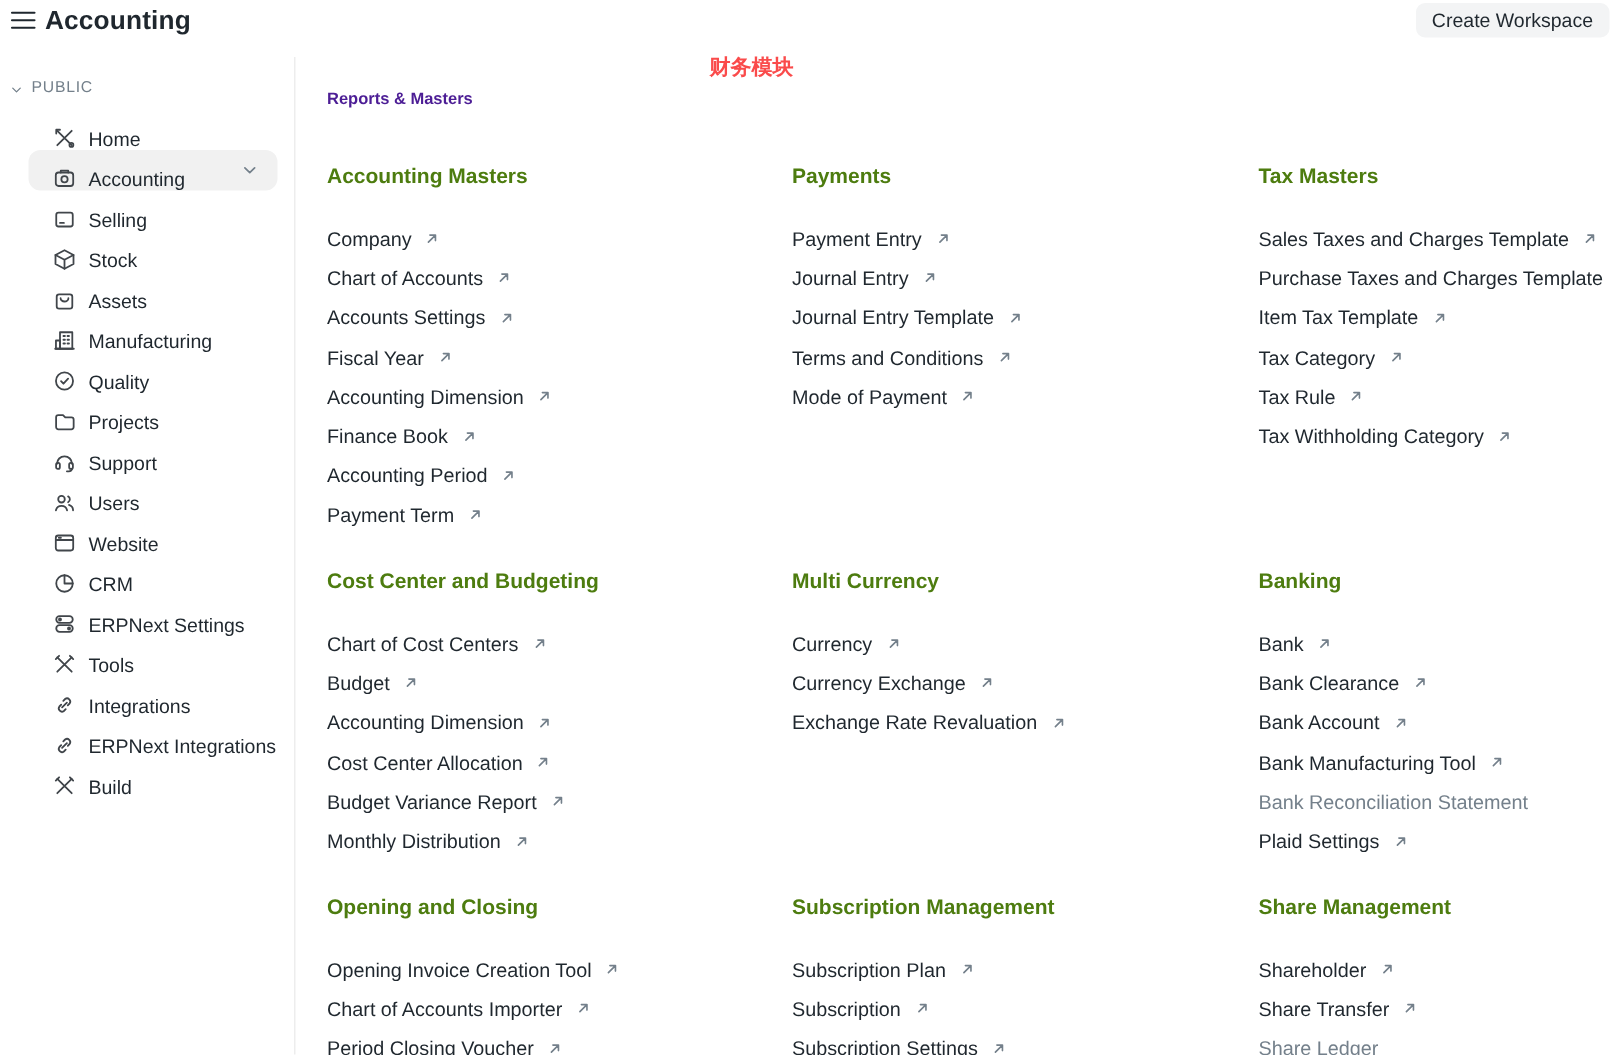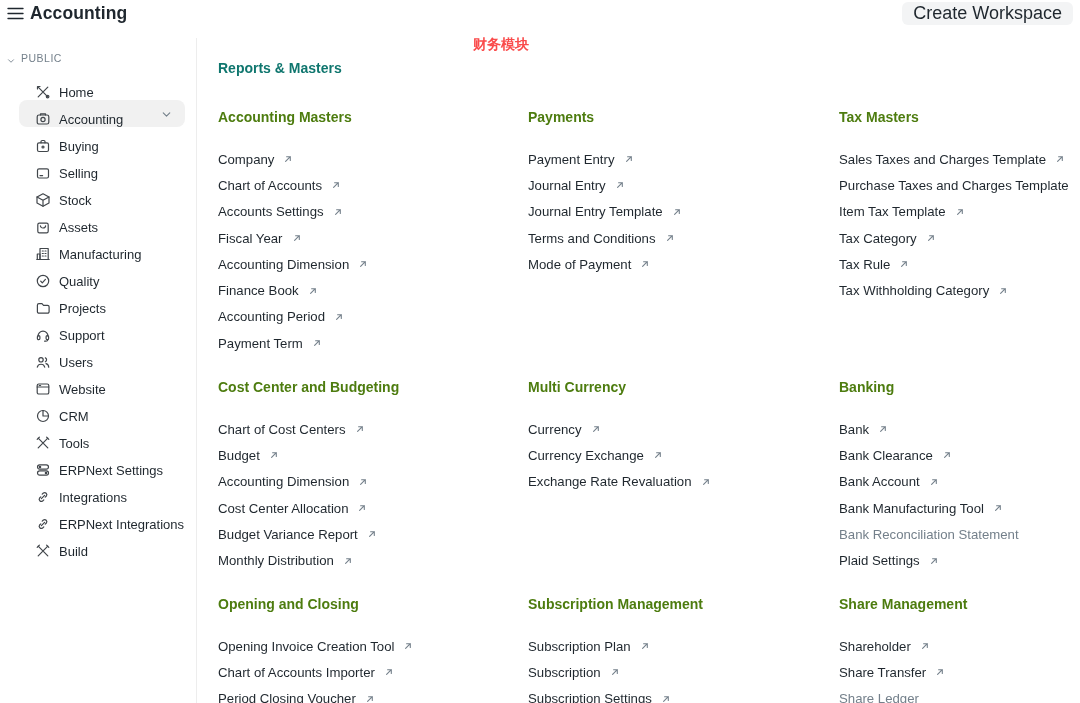--- a/index.html
+++ b/index.html
@@ -5,21 +5,21 @@
   * { margin:0; padding:0; box-sizing:border-box; }
   html,body { width:1080px; height:703px; overflow:hidden; background:#ffffff;
               font-family:"Liberation Sans","DejaVu Sans",sans-serif; color:#1f272e; }
 
   
   .topbar { position:absolute; left:0; top:0; width:1080px; height:30px; background:#fff; }
   .hamburger { position:absolute; left:6px; top:6px; width:18px; height:18px; cursor:pointer;
                display:flex; align-items:center; justify-content:center; background:none; border:none; }
   .app-title { position:absolute; left:30px; top:3px; font-size:17.5px; font-weight:700; letter-spacing:.1px; }
   .create-ws-btn { position:absolute; right:7px; top:2px; height:23px; padding:0 11px;
-                   background:#f3f4f5; border:none; border-radius:6px; font-size:18px;
+                   background:#f3f4f5; border:none; border-radius:6px; font-size:13px;
                    color:#1f272e; font-family:inherit; line-height:23px; cursor:pointer; white-space:nowrap; }
 
   
   .sidebar { position:absolute; left:0; top:52px; width:196px; }
   .section-head { display:flex; gap:5px; height:16px; padding-left:6px;
                   color:#74808b; cursor:pointer; }
   .section-head .lbl { font-size:10.5px; font-weight:500; letter-spacing:.5px; }
   .sb-list { margin-top:5px; }
   .sb-item { position:relative; display:flex; align-items:flex-end; height:27px; width:166px;
              padding-left:16px; border-radius:8px; cursor:pointer;margin-left:19px; }
@@ -27,21 +27,21 @@
   .sb-item .icn { width:16px; height:16px; display:flex; align-items:center; justify-content:center; }
   .sb-item .lbl { margin-left:8px; font-size:13px; color:#1f272e; white-space:nowrap; }
   .sb-item .chev { position:absolute; right:12px; top:7px; width:13px; height:13px; }
   .icn svg { stroke:#41464b; fill:none; stroke-width:1.2; stroke-linecap:round; stroke-linejoin:round; }
   .chev svg, .section-head svg { stroke:#74808b; fill:none; stroke-width:1.4; stroke-linecap:round; stroke-linejoin:round; }
 
   .vdivider { position:absolute; left:196px; top:38px; width:1px; height:665px; background:#ededed; }
 
   
   .annotation { position:absolute; left:473px; top:36px; font-size:14px; font-weight:700; color:#fa4b4b; }
-  .main-title { position:absolute; left:218px; top:60px; font-size:14px; font-weight:700; color:#0f766e; }
+  .main-title { position:absolute; left:218px; top:60px; font-size:11px; font-weight:700; color:#4c1d95; }
 
   .group { position:absolute; }
   .group h3 { font-size:14px; font-weight:700; color:#4d7c0f; height:18px; line-height:18px; white-space:nowrap; }
   .group ul { list-style:none; margin-top:20px; }
   .group li { height:26.3px; display:flex; align-items:center; gap:9px; cursor:pointer; white-space:nowrap; }
   .group li .lbl { font-size:13.2px; color:#1f272e; }
   .group li.muted { cursor:default;text-align:right; }
   .group li.muted .lbl { color:#74808b; }
   .ext { width:10px; height:10px; display:inline-flex; }
   .ext svg { stroke:#74808b; fill:none; stroke-width:1.1; stroke-linecap:round; stroke-linejoin:round; }
@@ -94,30 +94,20 @@
           </svg>
         </span>
         <span class="lbl">Accounting</span>
         <span class="chev"><svg width="13" height="13" viewBox="0 0 16 16">
             <path d="M4 6 L8 10 L12 6"></path>
           </svg></span>
       </div>
       <div class="sb-item">
         <span class="icn">
           <svg width="16" height="16" viewBox="0 0 16 16">
-            <rect x="2.5" y="4.8" width="11" height="8.7" rx="1.5"></rect>
-            <path d="M6 4.8 V3.6 a1.1 1.1 0 0 1 1.1-1.1 h1.8 a1.1 1.1 0 0 1 1.1 1.1 V4.8"></path>
-            <circle cx="8" cy="9" r="1"></circle>
-          </svg>
-        </span>
-        <span class="lbl">Buying</span>
-      </div>
-      <div class="sb-item">
-        <span class="icn">
-          <svg width="16" height="16" viewBox="0 0 16 16">
             <rect x="2.5" y="3.8" width="11" height="9.2" rx="1.5"></rect>
             <path d="M5 10.6 h2.6"></path>
           </svg>
         </span>
         <span class="lbl">Selling</span>
       </div>
       <div class="sb-item">
         <span class="icn">
           <svg width="16" height="16" viewBox="0 0 16 16">
             <path d="M8 1.8 L14 5 V11 L8 14.2 L2 11 V5 Z"></path>
@@ -200,36 +190,36 @@
           <svg width="16" height="16" viewBox="0 0 16 16">
             <path d="M13.5 8 a5.5 5.5 0 1 1-5.5-5.5"></path>
             <path d="M8 2.5 a5.5 5.5 0 0 1 5.5 5.5 H8 Z"></path>
           </svg>
         </span>
         <span class="lbl">CRM</span>
       </div>
       <div class="sb-item">
         <span class="icn">
           <svg width="16" height="16" viewBox="0 0 16 16">
-            <path d="M3.2 3.2 L12.8 12.8 M12.8 3.2 L3.2 12.8"></path>
-            <path d="M2.2 4.4 L4.4 2.2 M11.6 2.2 L13.8 4.4"></path>
-          </svg>
-        </span>
-        <span class="lbl">Tools</span>
-      </div>
-      <div class="sb-item">
-        <span class="icn">
-          <svg width="16" height="16" viewBox="0 0 16 16">
             <rect x="2.5" y="2.8" width="11" height="4.4" rx="2.2"></rect>
             <rect x="2.5" y="8.8" width="11" height="4.4" rx="2.2"></rect>
             <circle cx="5" cy="5" r="0.7"></circle>
             <circle cx="11" cy="11" r="0.7"></circle>
           </svg>
         </span>
         <span class="lbl">ERPNext Settings</span>
+      </div>
+      <div class="sb-item">
+        <span class="icn">
+          <svg width="16" height="16" viewBox="0 0 16 16">
+            <path d="M3.2 3.2 L12.8 12.8 M12.8 3.2 L3.2 12.8"></path>
+            <path d="M2.2 4.4 L4.4 2.2 M11.6 2.2 L13.8 4.4"></path>
+          </svg>
+        </span>
+        <span class="lbl">Tools</span>
       </div>
       <div class="sb-item">
         <span class="icn">
           <svg width="16" height="16" viewBox="0 0 16 16">
             <path d="M6.4 9.6 l3.2-3.2"></path>
             <path d="M7.2 5.2 l1.2-1.2 a2.15 2.15 0 0 1 3 3 l-1.2 1.2"></path>
             <path d="M8.8 10.8 l-1.2 1.2 a2.15 2.15 0 0 1-3-3 l1.2-1.2"></path>
           </svg>
         </span>
         <span class="lbl">Integrations</span>

